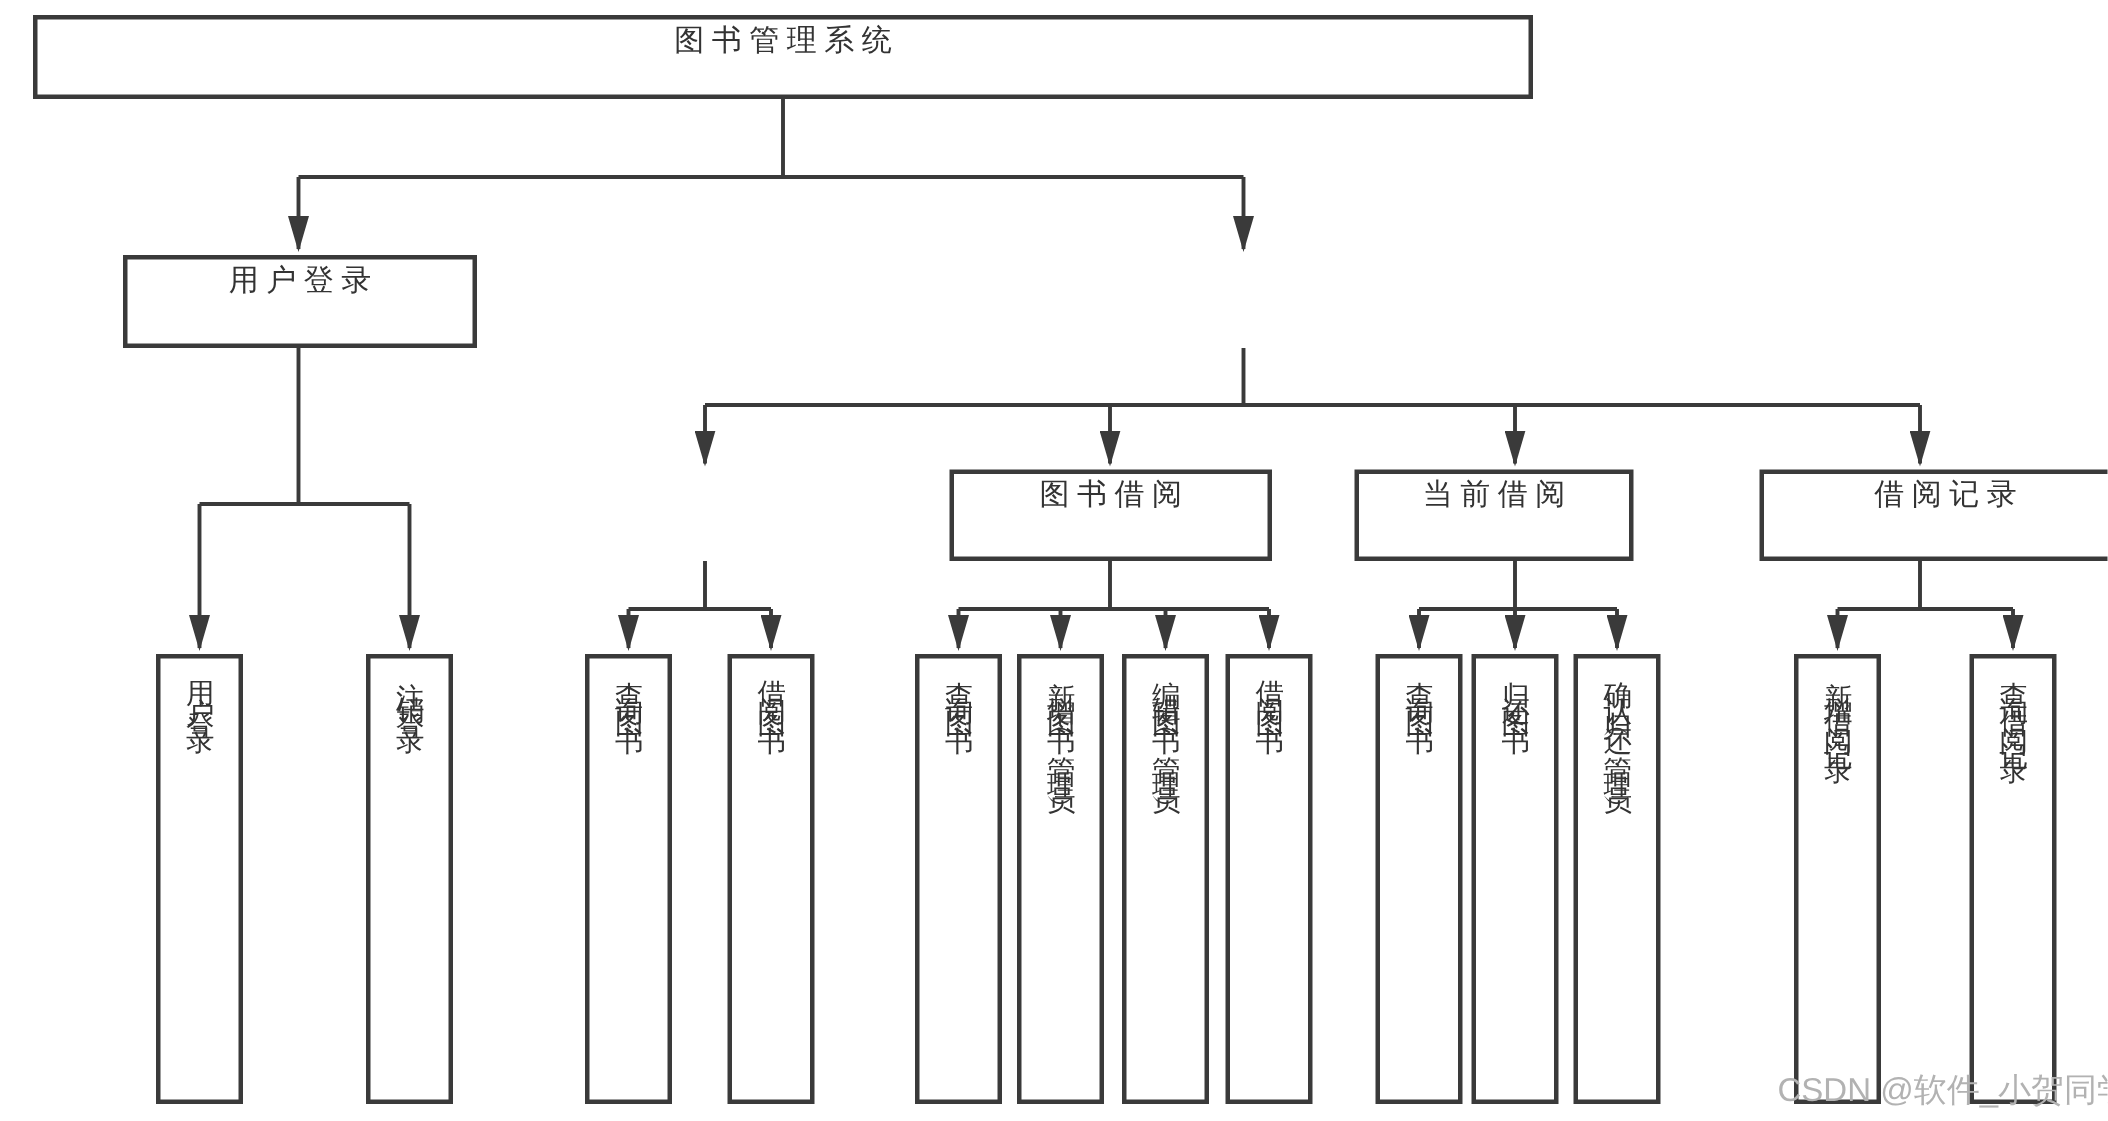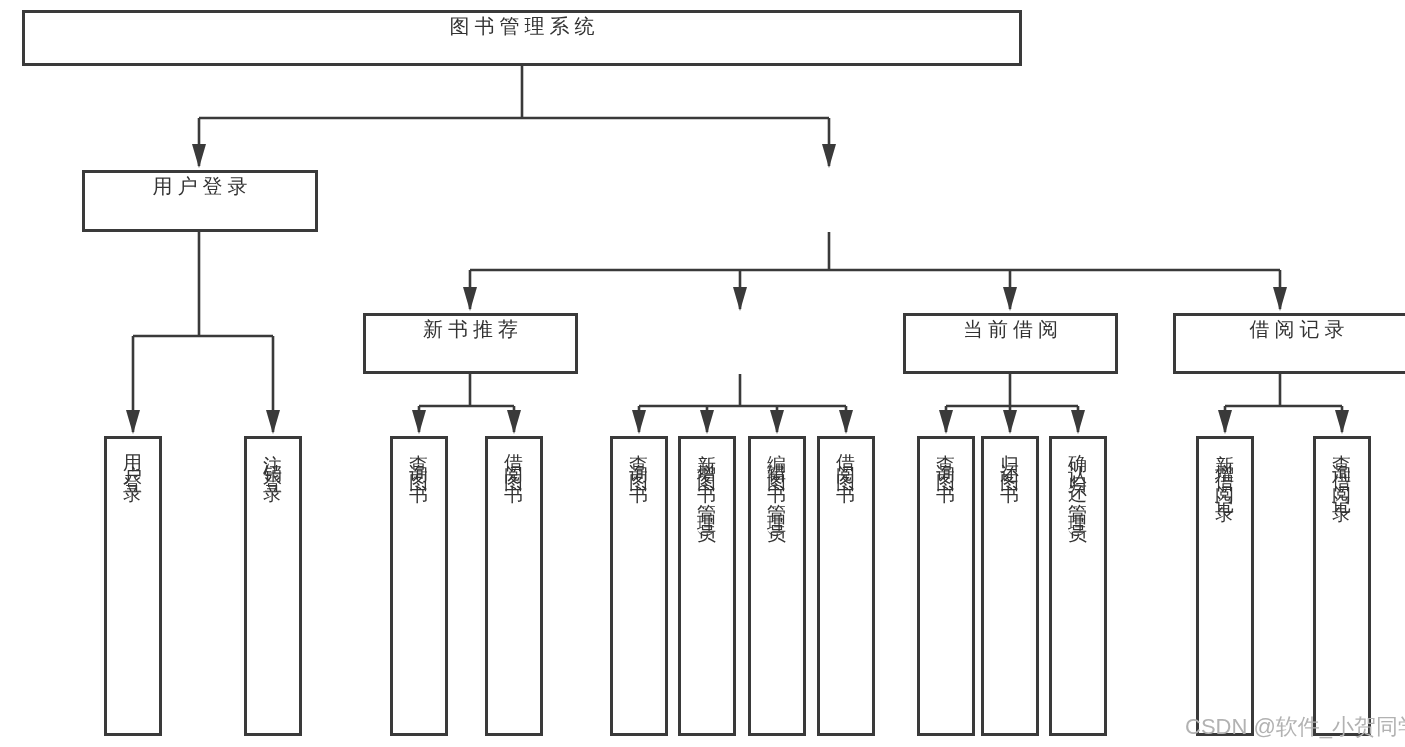--- a/index.html
+++ b/index.html
@@ -59,21 +59,21 @@
     letter-spacing:10px;
     text-indent:0;
     line-height:1;
     white-space:normal;
   }
   .node.root   {left:22px;  top:10px;  width:1000px; height:56px;}
   .node.l1-a   {left:82px;  top:170px; width:236px;  height:62px;}
   .node.l1-b   {left:712px; top:170px; width:235px;  height:62px;}
   .node.l2-a   {left:363px; top:313px; width:215px;  height:61px;}
   .node.l2-b   {left:633px; top:313px; width:215px;  height:61px;}
-  .node.l2-c   {left:903px; top:313px; width:215px;  height:61px;}
+  .node.l2-c   {left:903px; top:313px; width:186px;  height:61px;}
   .node.l2-d   {left:1173px;top:313px; width:248px;  height:61px;}
   .node.leaf   {top:436px; width:58px; height:300px;}
   .leaf-0 {left:104px;}
   .leaf-1 {left:244px;}
   .leaf-2 {left:390px;}
   .leaf-3 {left:485px;}
   .leaf-4 {left:610px;}
   .leaf-5 {left:678px;}
   .leaf-6 {left:748px;}
   .leaf-7 {left:817px;}
@@ -139,22 +139,22 @@
   </svg>
 
   <div class="node root">
     <span class="lbl">图书管理系统</span>
   </div>
 
   <div class="node l1-a">
     <span class="lbl">用户登录</span>
   </div>
 
-  <div class="node l2-a">
-    <span class="lbl">新书推荐</span>
+  <div class="node l2-b">
+    <span class="lbl">图书借阅</span>
   </div>
   <div class="node l2-c">
     <span class="lbl">当前借阅</span>
   </div>
   <div class="node l2-d">
     <span class="lbl">借阅记录</span>
   </div>
 
   <div class="node leaf leaf-0">
     <span class="lbl">用户登录</span>

